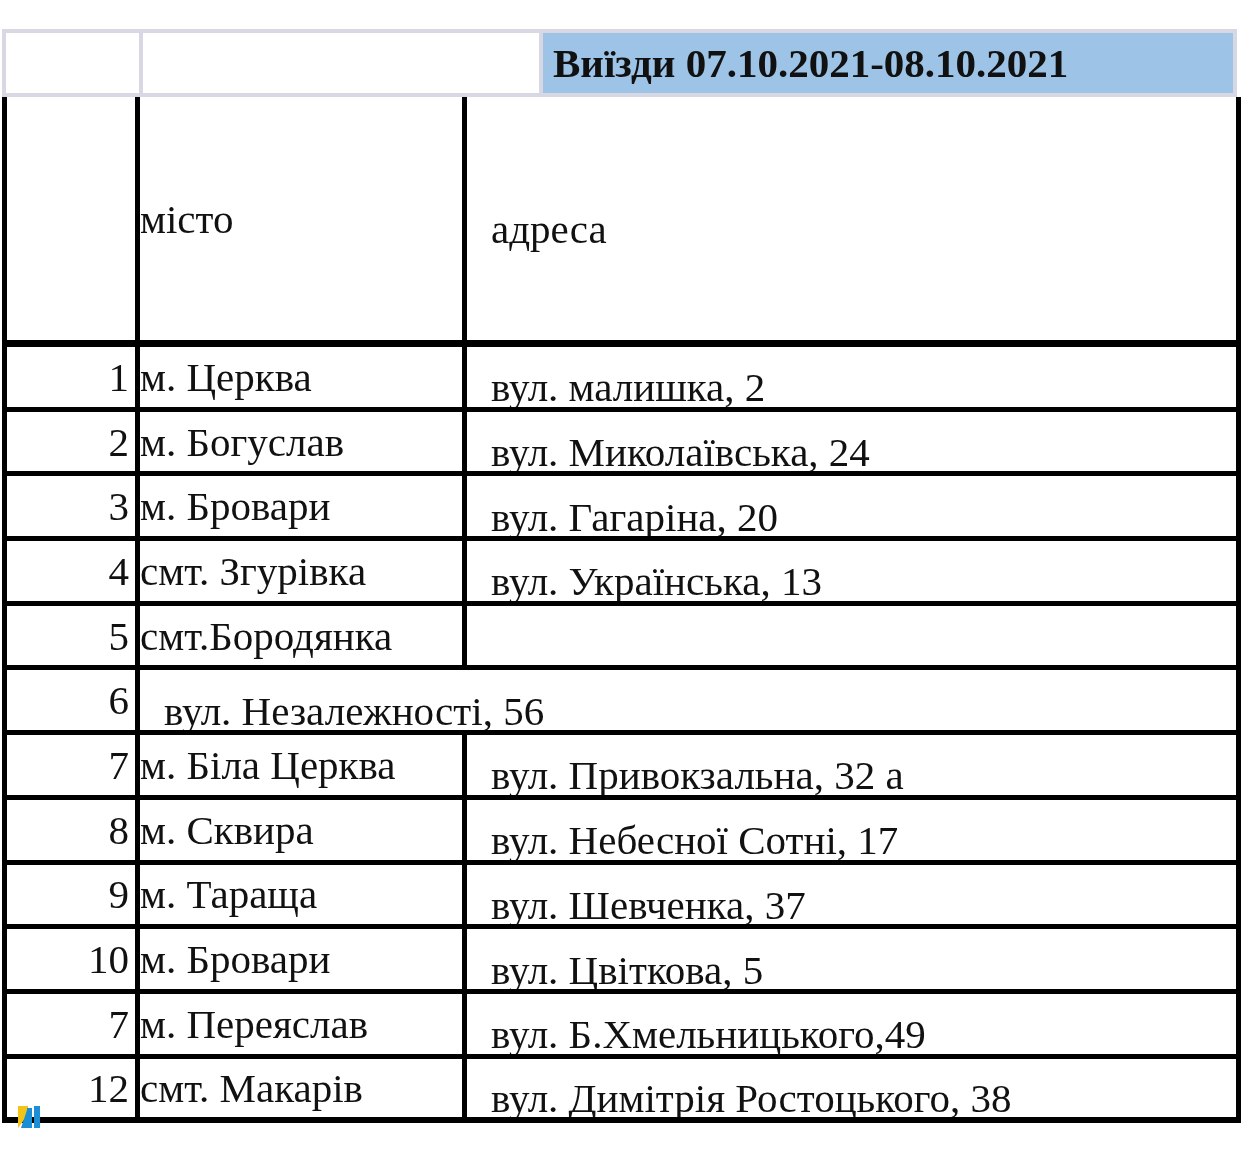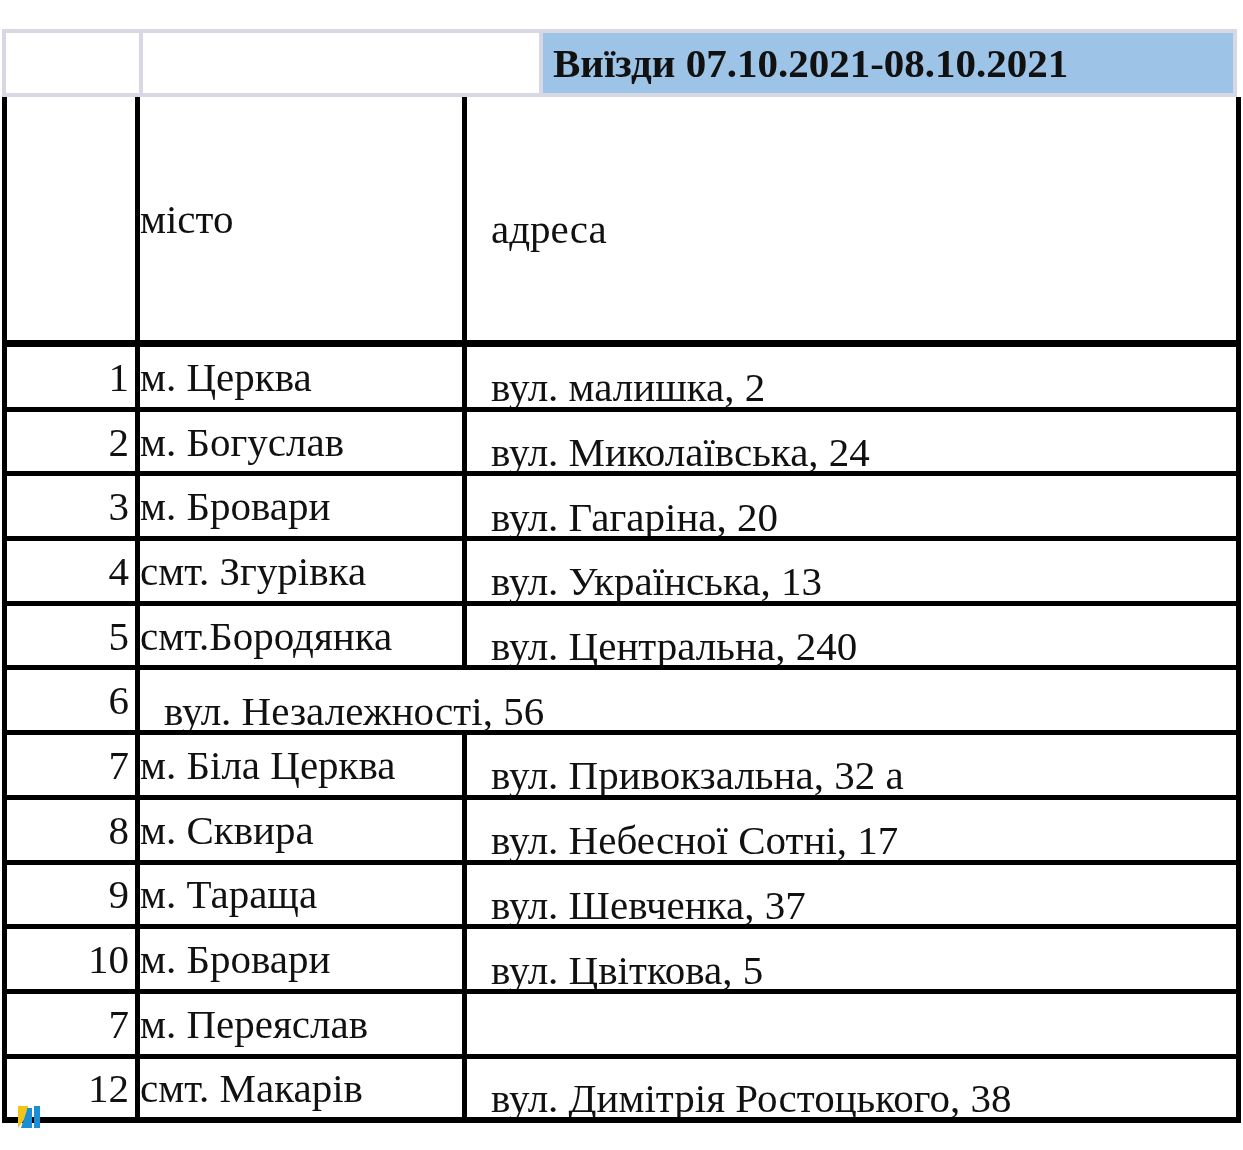--- a/index.html
+++ b/index.html
@@ -171,21 +171,20 @@
       <div class="cell addr">вул. Гагаріна, 20</div>
     </div>
     <div class="row data">
       <div class="cell num">4</div>
       <div class="cell city">смт. Згурівка</div>
       <div class="cell addr">вул. Українська, 13</div>
     </div>
     <div class="row data">
       <div class="cell num">5</div>
       <div class="cell city">смт.Бородянка</div>
-      <div class="cell addr">вул. Центральна, 240</div>
     </div>
     <div class="row data">
       <div class="cell num">6</div>
       <div class="cell addr">вул. Незалежності, 56</div>
     </div>
     <div class="row data">
       <div class="cell num">7</div>
       <div class="cell city">м. Біла Церква</div>
       <div class="cell addr">вул. Привокзальна, 32 а</div>
     </div>
@@ -200,20 +199,21 @@
       <div class="cell addr">вул. Шевченка, 37</div>
     </div>
     <div class="row data">
       <div class="cell num">10</div>
       <div class="cell city">м. Бровари</div>
       <div class="cell addr">вул. Цвіткова, 5</div>
     </div>
     <div class="row data">
       <div class="cell num">7</div>
       <div class="cell city">м. Переяслав</div>
+      <div class="cell addr">вул. Б.Хмельницького,49</div>
     </div>
     <div class="row data">
       <div class="cell num">12</div>
       <div class="cell city">смт. Макарів</div>
       <div class="cell addr">вул. Димітрія Ростоцького, 38</div>
     </div>
   </div>
 
   <div class="watermark">
     <div class="wm-logo">

